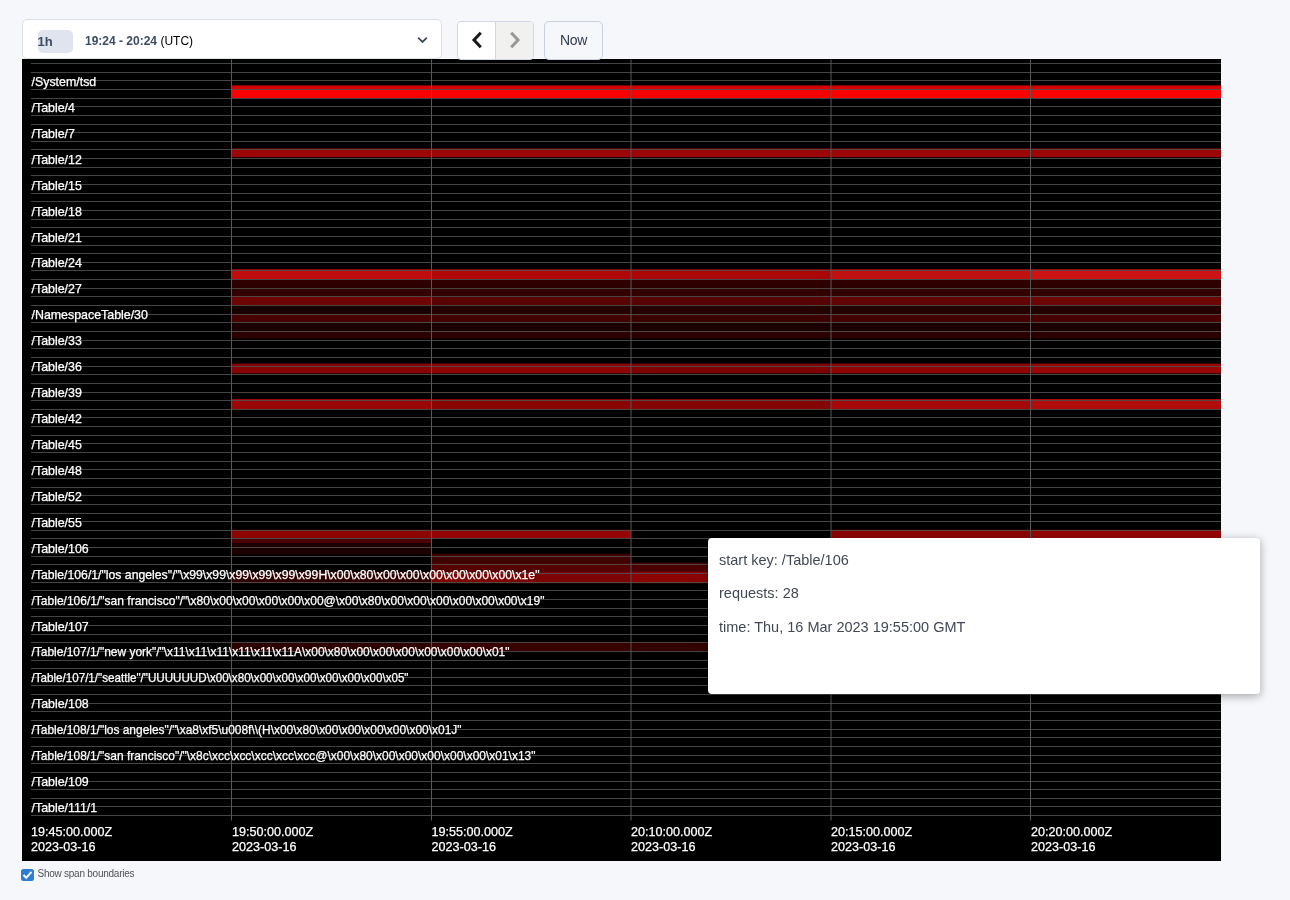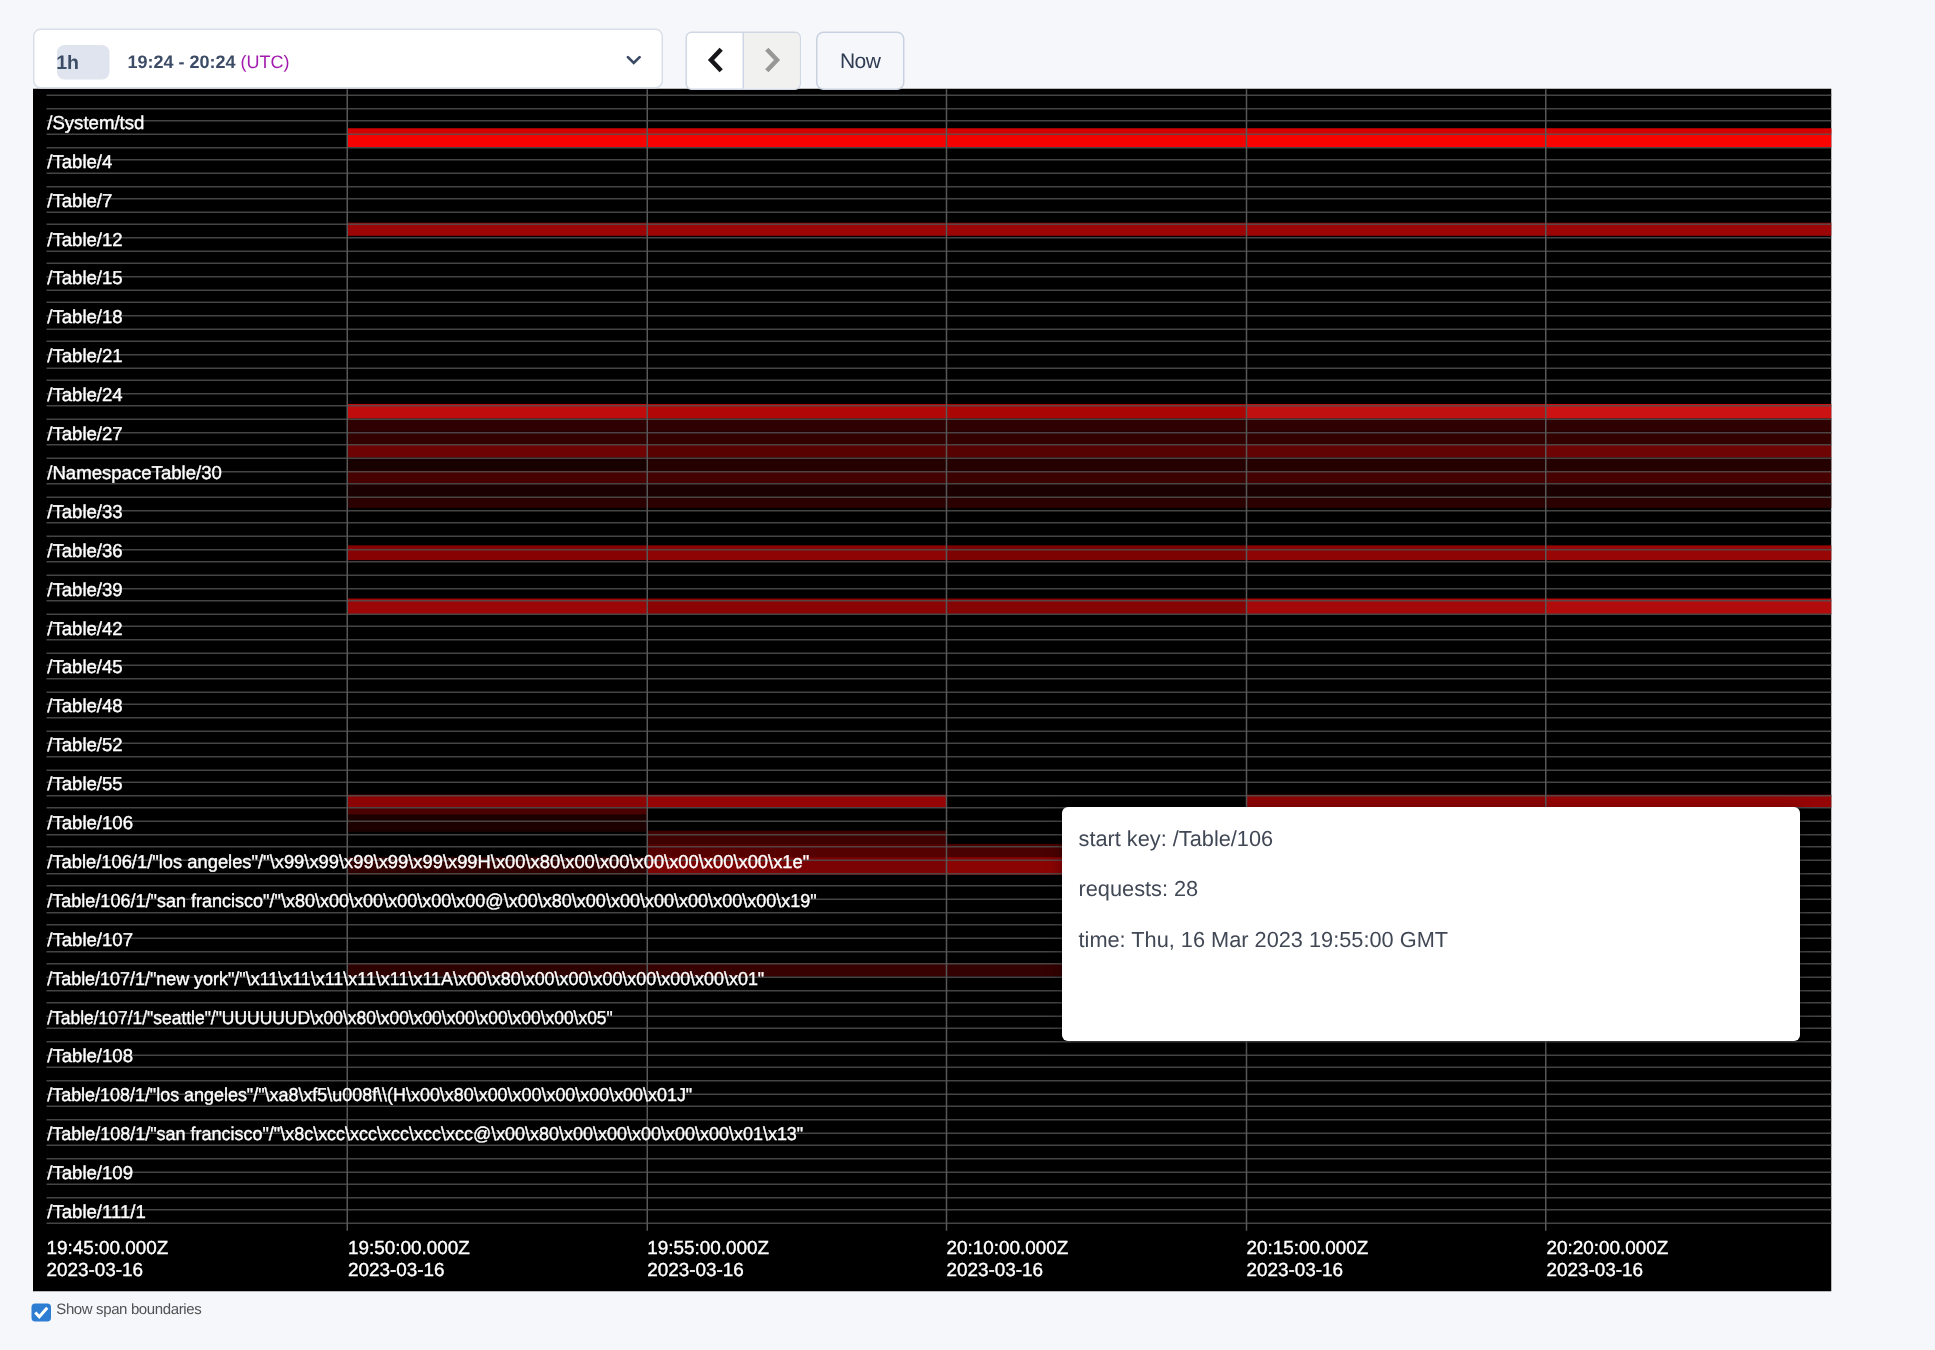--- a/index.html
+++ b/index.html
@@ -3,30 +3,30 @@
 <style>
 * { margin:0; padding:0; box-sizing:border-box; }
 html,body { width:1290px; height:900px; background:#f5f7fa; font-family:"Liberation Sans", sans-serif; overflow:hidden; }
 #page { position:relative; width:1290px; height:900px; }
 .select { position:absolute; left:22px; top:18.5px; width:420px; height:40px; background:#fff;
   border:1px solid #d9dfe8; border-radius:5px; }
 .badge { position:absolute; left:14.5px; top:10px; width:35px; height:23px; background:#e0e4ee;
   border-radius:5px; color:#3d4c66; font-size:13px; font-weight:bold; line-height:23px; }
 .trange { position:absolute; left:62px; top:1px; height:40px; line-height:40px; font-size:12px;
   color:#3d4c66; font-weight:bold; white-space:nowrap; }
-.trange span { font-weight:normal; color:#a21caf; }
+.trange span { font-weight:normal; color:#000000; }
 .chev { position:absolute; right:13px; top:17px; }
 .btngrp { position:absolute; left:457px; top:20.5px; width:77px; height:39px; border:1px solid #d0d7e4;
   border-radius:4px; background:#fff; display:flex; }
 .btngrp .b1 { width:38px; height:100%; border-right:1px solid #d0d7e4; display:flex; align-items:center; justify-content:center; }
 .btngrp .b2 { flex:1; height:100%; background:#f1f1ef; display:flex; align-items:center; justify-content:center; border-radius:0 3px 3px 0; }
 .nowbtn { position:absolute; left:544px; top:20.5px; width:59px; height:39px; background:#f6f7fa;
   border:1px solid #c9d1e0; border-radius:5px; color:#2e3b52; font-size:14px; font-weight:normal;
   letter-spacing:-0.3px; text-align:center; line-height:37px; }
-.tooltip { position:absolute; left:708px; top:538px; width:492px; height:156px; background:#fff;
+.tooltip { position:absolute; left:708px; top:538px; width:552px; height:156px; background:#fff;
   border-radius:4px; box-shadow:0 2px 10px rgba(0,0,0,0.35); padding:5.5px 0 0 11px; overflow:hidden; }
 .tooltip div { height:33.5px; line-height:33.5px; font-size:14.5px; color:#414855; white-space:nowrap; }
 .cbrow { position:absolute; left:21px; top:868px; height:15px; }
 .cbox { position:absolute; left:0; top:0.5px; width:12.5px; height:12.5px; background:#2d7dd2; border-radius:2.5px; }
 .cbox svg { position:absolute; left:1.2px; top:1.7px; }
 .cblab { position:absolute; left:16.5px; top:0px; font-size:10px; letter-spacing:-0.25px; color:#525252; white-space:nowrap; }
 </style></head>
 <body>
 <div id="page">
 <svg width="1199" height="802" viewBox="0 0 1199 802" style="position:absolute;left:22px;top:59px;display:block">

